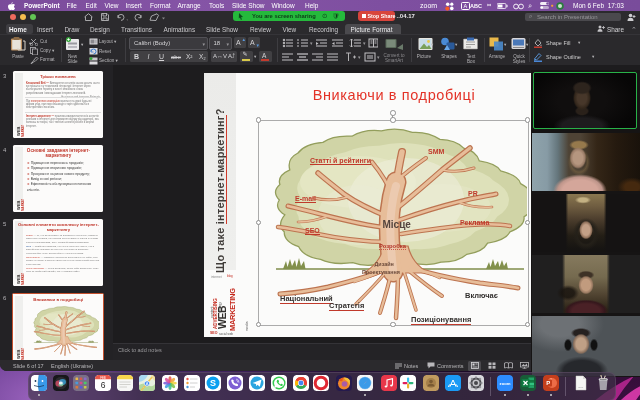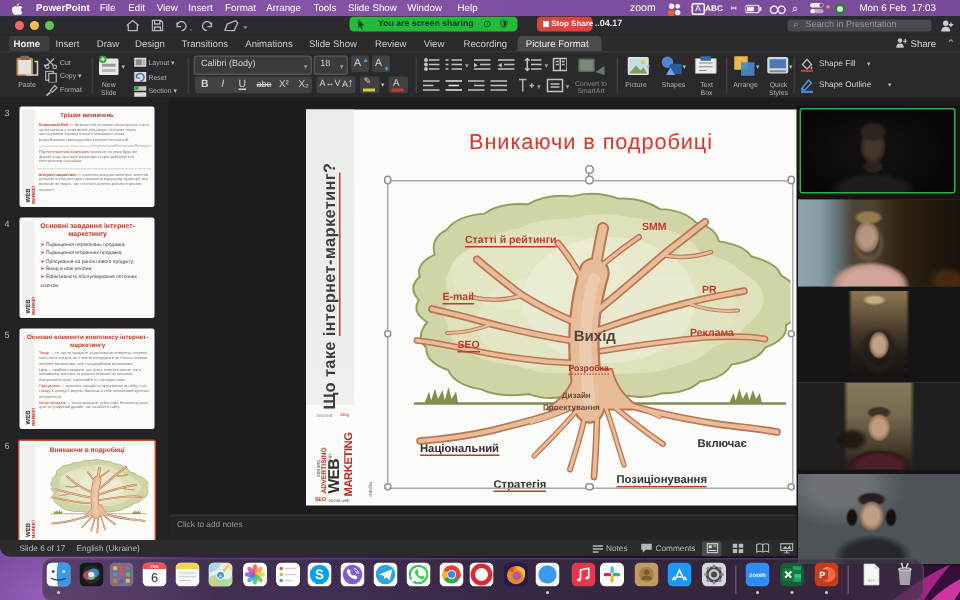--- a/index.html
+++ b/index.html
@@ -521,29 +521,29 @@
         <text x="20" y="4" font-size="3" fill="#c4281c">blog</text>
       </svg>
       <div class="abs" style="left:50px;top:14.5px;width:280px;text-align:center;font-size:14.5px;letter-spacing:0.6px;color:#e33227;">Вникаючи в подробиці</div>
       <svg class="abs" style="left:54px;top:47px;" width="269" height="205" viewBox="0 0 269 205">
             <use href="#treeg"></use>
           </svg>
       <div class="lab rlab2" style="left:106px;top:84px;border-bottom:0.8px solid #c0392b;">Статті й рейтинги</div>
       <div class="lab rlab2" style="left:224px;top:75.5px;">SMM</div>
       <div class="lab rlab2" style="left:91px;top:122px;border-bottom:0.8px solid #c0392b;">E-mail</div>
       <div class="lab rlab2" style="left:264px;top:117.5px;">PR</div>
-      <div class="lab" style="left:178.5px;top:146px;font-size:10px;color:#54453e;">Вихід</div>
+      <div class="lab" style="left:178.5px;top:146px;font-size:10px;color:#54453e;">Місце</div>
       <div class="lab rlab2" style="left:101px;top:154px;border-bottom:0.8px solid #c0392b;">SEO</div>
       <div class="lab rlab2" style="left:256px;top:146px;">Реклама</div>
       <div class="lab" style="left:175px;top:170.5px;font-size:5.8px;color:#b23227;border-bottom:0.7px dotted rgba(192,58,46,0.75);">Розробка</div>
       <div class="lab" style="left:170.5px;top:188.5px;font-size:5.4px;color:#6b4a3a;">Дизайн</div>
       <div class="lab" style="left:158px;top:196.5px;font-size:5.4px;color:#6b4a3a;">Проектування</div>
       <div class="lab dlab" style="left:76px;top:221.5px;border-bottom:0.8px solid #c0392b;">Національний</div>
       <div class="lab dlab" style="left:261px;top:218px;">Включає</div>
-      <div class="lab dlab" style="left:125px;top:245px;border-bottom:0.8px solid #c0392b;">Стратегія</div>
+      <div class="lab dlab" style="left:125px;top:228px;border-bottom:0.8px solid #c0392b;">Стратегія</div>
       <div class="lab dlab" style="left:207px;top:242.5px;border-bottom:0.8px solid #c0392b;">Позиціонування</div>
       <div class="abs" style="left:54px;top:47px;width:269px;height:204.5px;border:0.7px solid #ababab;"></div>
       <div class="hdl" style="left:51.7px;top:44.7px;"></div>
       <div class="hdl" style="left:186.3px;top:44.7px;"></div>
       <div class="hdl" style="left:320.7px;top:44.7px;"></div>
       <div class="hdl" style="left:51.7px;top:147.2px;"></div>
       <div class="hdl" style="left:320.7px;top:147.2px;"></div>
       <div class="hdl" style="left:51.7px;top:249.3px;"></div>
       <div class="hdl" style="left:186.3px;top:249.3px;"></div>
       <div class="hdl" style="left:320.7px;top:249.3px;"></div>

